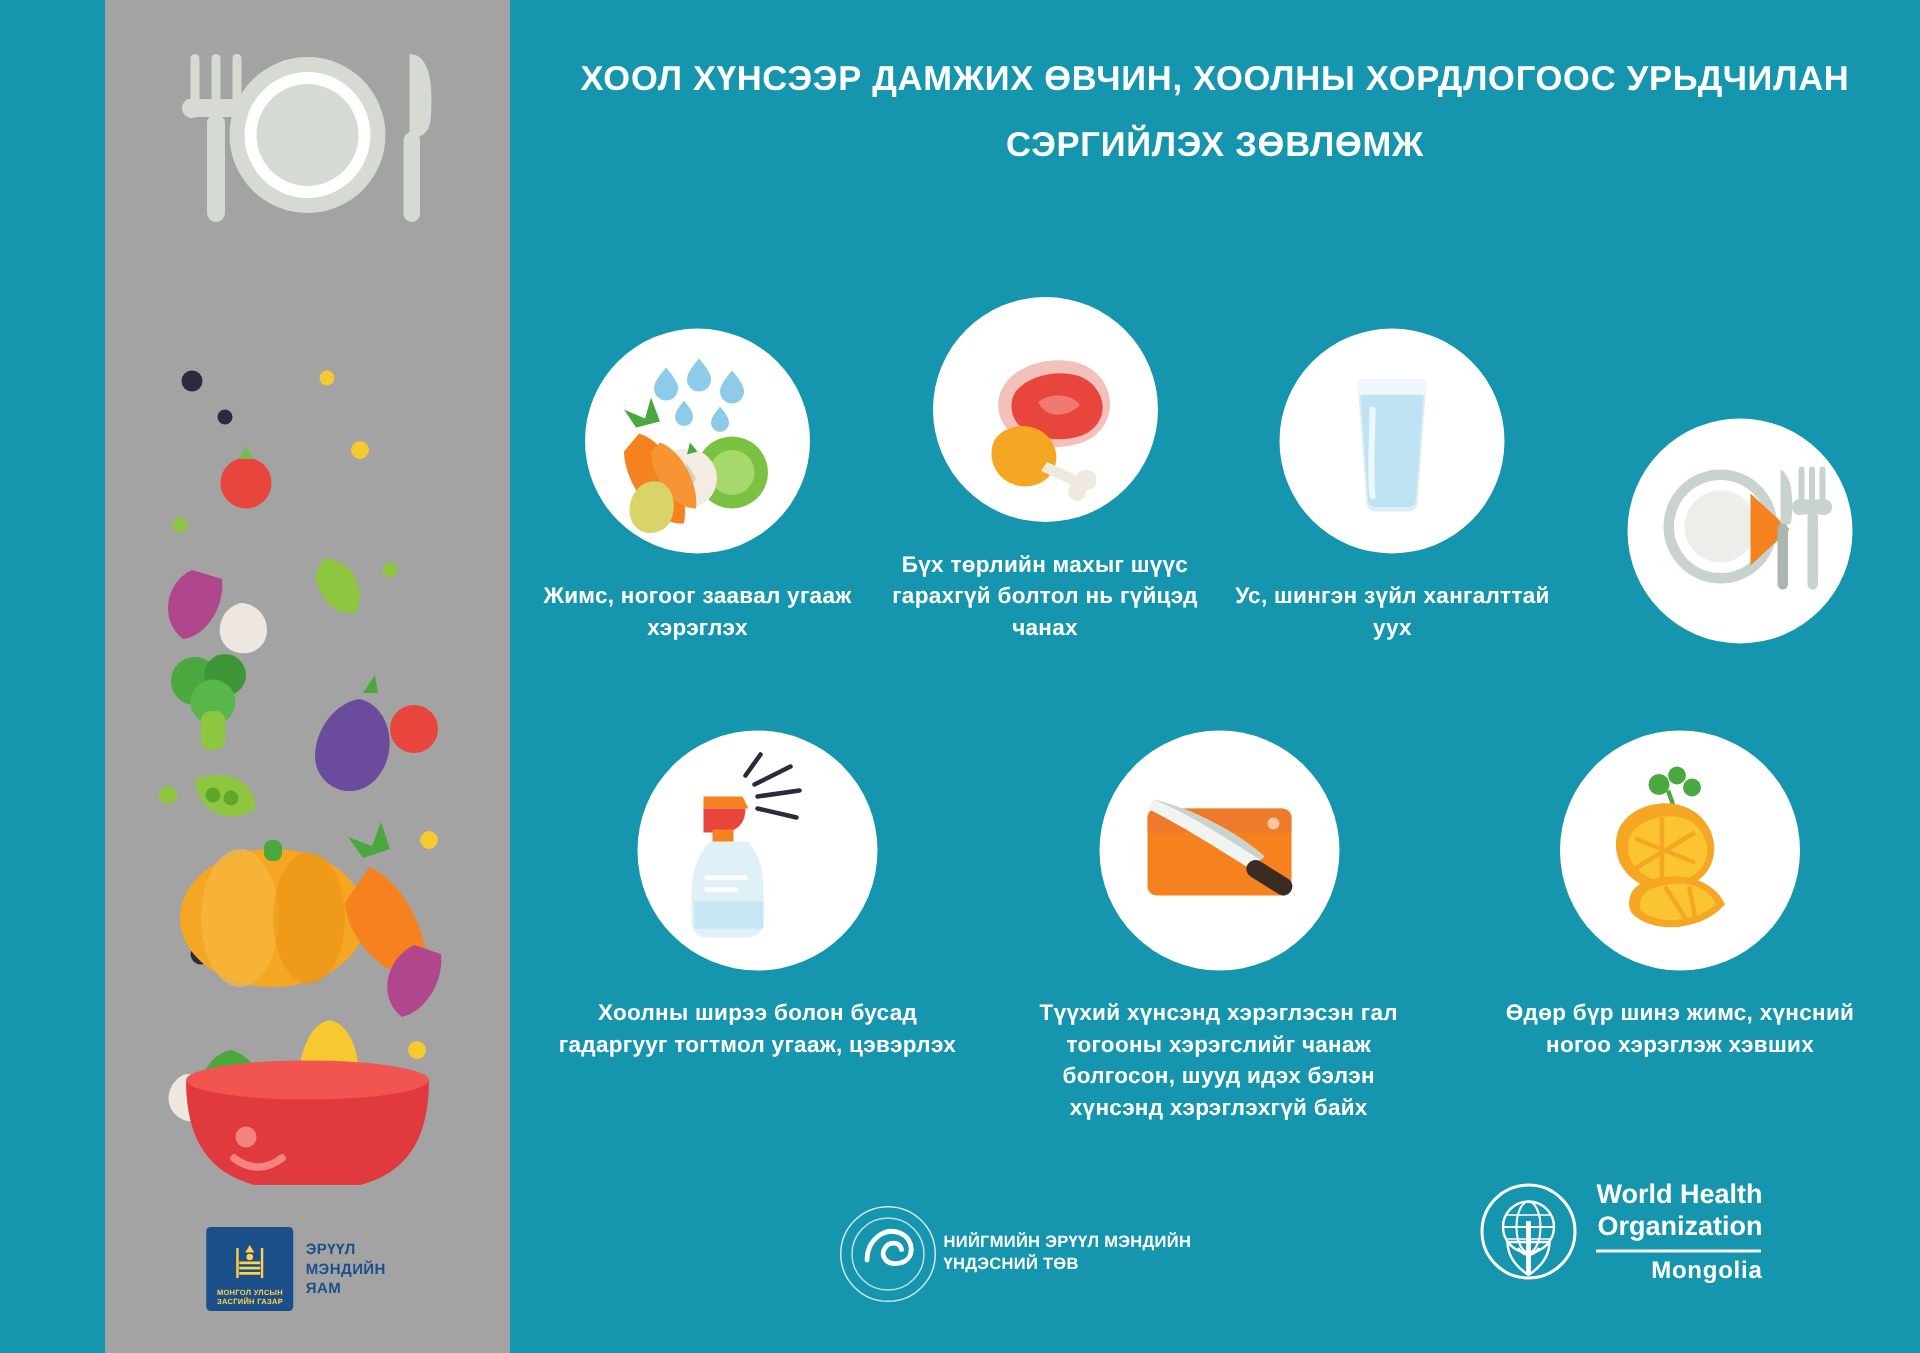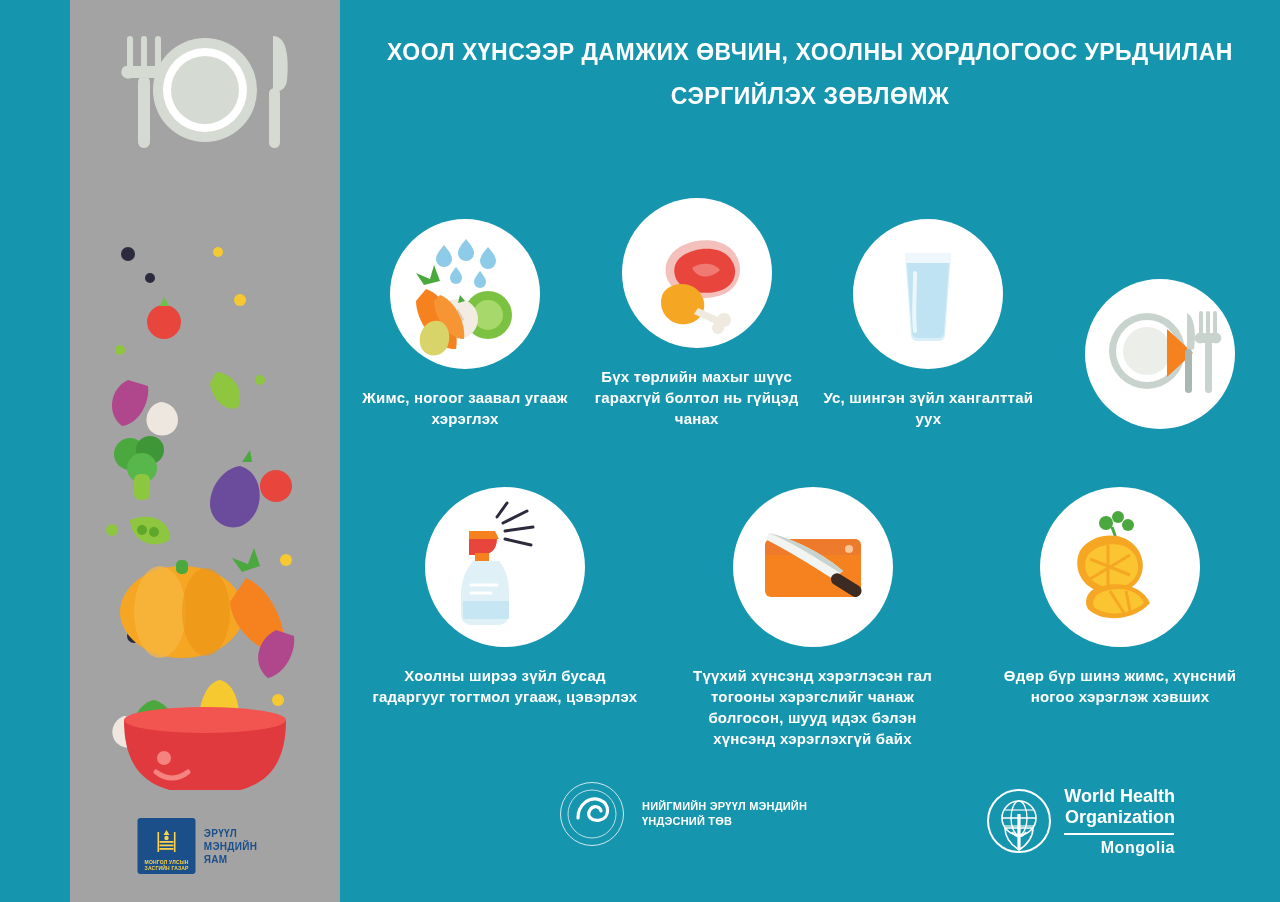--- a/index.html
+++ b/index.html
@@ -147,24 +147,24 @@
   .footer {
     position: absolute;
     left: 360px;
     bottom: 40px;
     width: 905px;
     height: 80px;
   }
   .nchd {
     position: absolute;
     left: 200px;
-    top: 0;
-    display: flex;
-    align-items: center;
-    gap: 18px;
+    top: 22px;
+    display: flex;
+    align-items: center;
+    gap: 5px;
   }
   .nchd-mark {
     width: 62px;
     height: 62px;
     border-radius: 50%;
     border: 1.5px solid #cfe9ef;
     display: flex;
     align-items: center;
     justify-content: center;
     position: relative;
@@ -435,21 +435,21 @@
             <path d="M40 56 h14 v10 h-14z" fill="#f5821f"></path>
 
             <path d="M38 64 h26 c8 10 10 20 10 34 v20 a10 10 0 0 1 -10 10 h-28 a10 10 0 0 1 -10 -10 v-20 c0 -14 4 -24 12 -34z" fill="#dff0f7"></path>
             <path d="M28 104 h46 v18 h-46z" fill="#bfe3f2" opacity=".8"></path>
             <g stroke="#ffffff" stroke-width="3" stroke-linecap="round">
               <line x1="36" y1="88" x2="62" y2="88"></line>
               <line x1="36" y1="96" x2="56" y2="96"></line>
             </g>
           </svg>
         </div>
-        <div class="tip-text">Хоолны ширээ зүйл бусад гадаргууг тогтмол угааж, цэвэрлэх</div>
+        <div class="tip-text">Хоолны ширээ болон бусад гадаргууг тогтмол угааж, цэвэрлэх</div>
       </div>
 
       <div class="tip">
         <div class="circle">
           <svg width="140" height="140" viewBox="0 0 140 140">
 
             <path d="M28 42 h84 a6 6 0 0 1 6 6 v46 a6 6 0 0 1 -6 6 h-84 a6 6 0 0 1 -6 -6 v-46 a6 6 0 0 1 6 -6z" fill="#f5821f"></path>
             <path d="M28 42 h84 a6 6 0 0 1 6 6 v10 h-96 v-10 a6 6 0 0 1 6 -6z" fill="#e8713a" opacity=".5"></path>
             <circle cx="106" cy="52" r="4" fill="#fbc79a"></circle>
 

